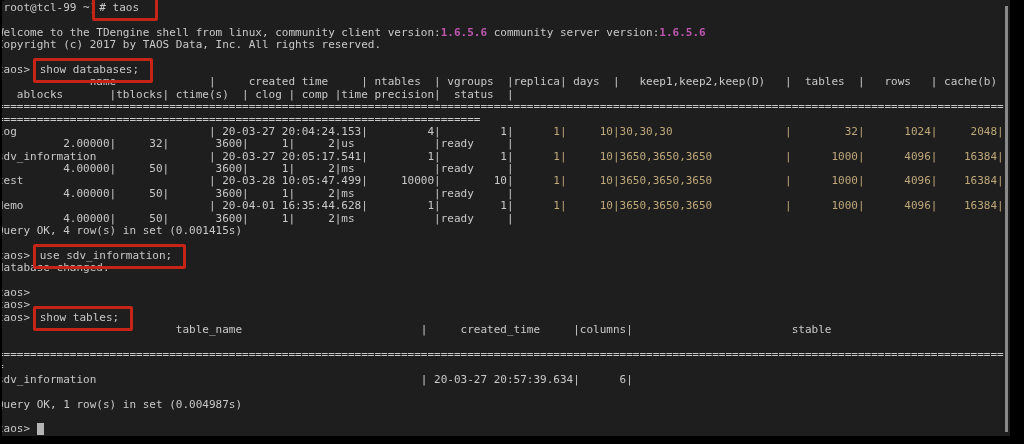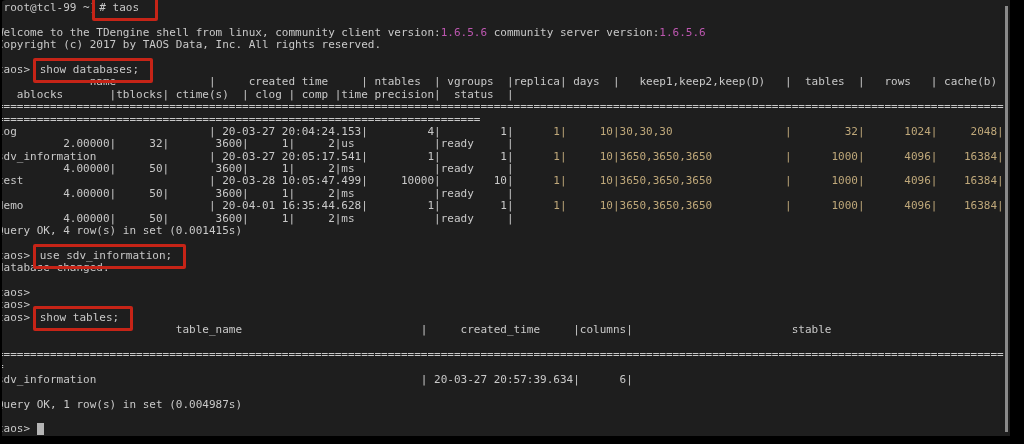--- a/index.html
+++ b/index.html
@@ -3,21 +3,21 @@
 <meta charset="utf-8">
 <style>
   html,body{margin:0;padding:0;background:#000;}
   body{width:1024px;height:444px;overflow:hidden;position:relative;
        font-family:"DejaVu Sans Mono","Liberation Mono",monospace;border-radius:6px;}
   #terminal{position:absolute;left:2px;top:0;width:1008px;height:436px;
             background:var(--bg,#1e1e1e);overflow:hidden;}
   #screen{margin:0;padding-top:2px;margin-left:-5px;
           font-size:11px;line-height:12.4px;color:var(--fg,#c9c9c9);}
   .line{white-space:pre;height:12.4px;}
-  .ver{color:var(--ver,#bd57b0);}
+  .ver{color:var(--ver,#bd57b0);font-weight:bold;}
   .num{color:var(--num,#bfa87a);}
   .box{border:3px solid var(--ann,#c62417);border-radius:2px;
        padding:2px 11px 4px 4px;margin:0 -11px 0 -4px;
        position:relative;z-index:2;}
   .box.wide{padding-right:16px;margin-right:-16px;}
   .cursor{display:inline-block;width:7px;height:12px;background:var(--cur,#b5b5b5);
           vertical-align:text-bottom;}
   #scrollbar{position:absolute;right:2px;top:6px;bottom:4px;width:3px;
              background:var(--sb,#8a8a8a);}
 </style>

